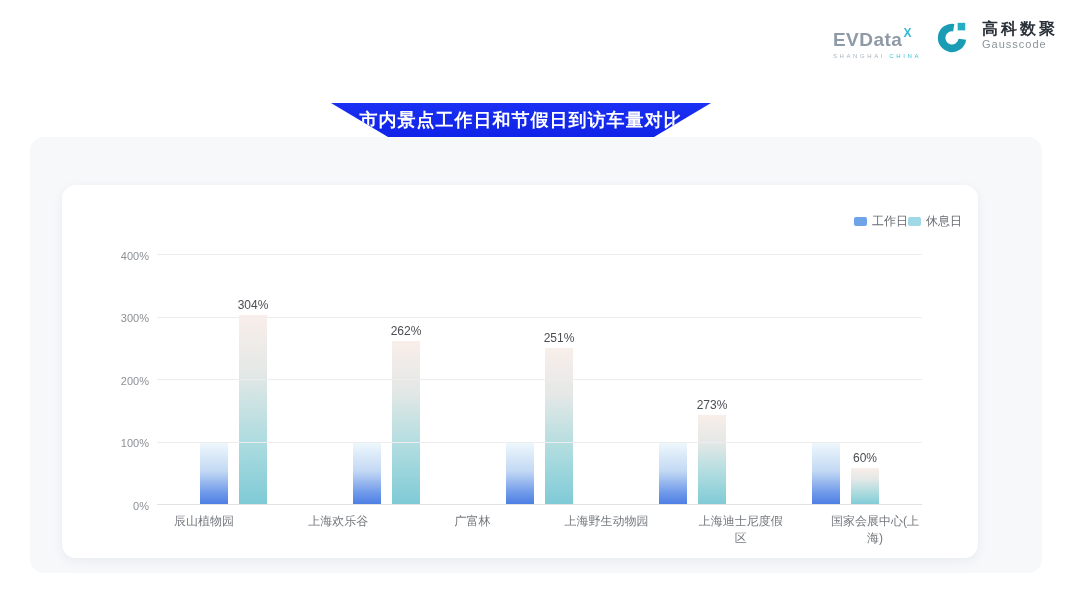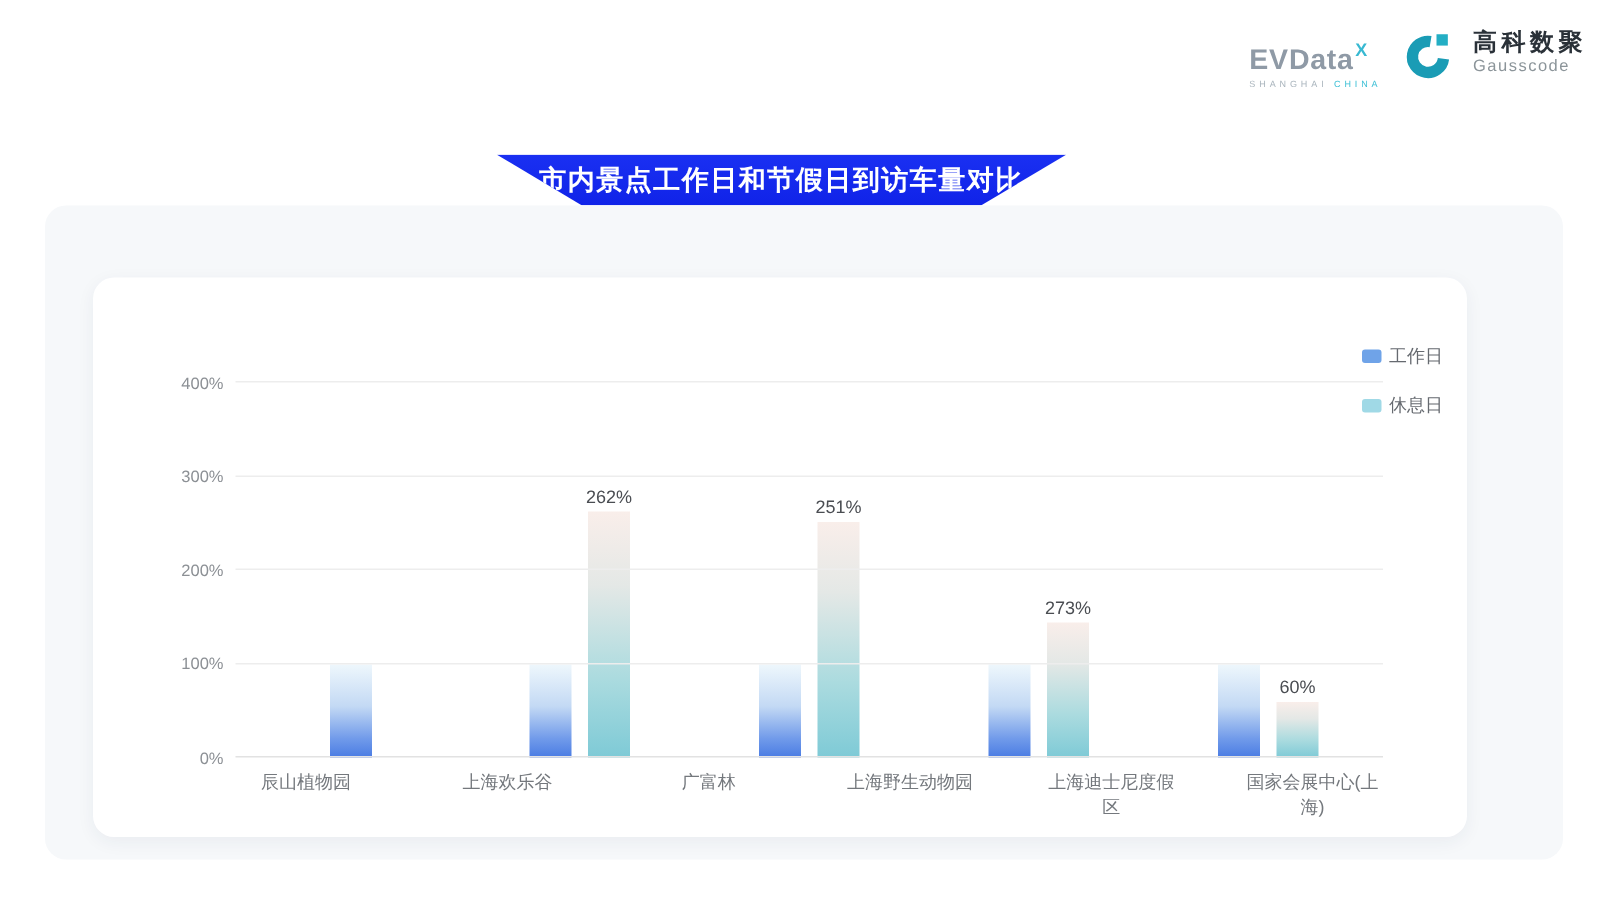--- a/index.html
+++ b/index.html
@@ -27,21 +27,21 @@
     display: flex; align-items: center; justify-content: center; }
   .banner-title { color: #ffffff; font-size: 18px; font-weight: 700; letter-spacing: 1px; padding-bottom: 1px; }
 
   
   .panel { position: absolute; left: 30px; top: 137px; width: 1012px; height: 436px;
     background: #f6f8fa; border-radius: 14px; }
   .card { position: absolute; left: 32px; top: 48px; width: 916px; height: 373px;
     background: #ffffff; border-radius: 14px; box-shadow: 0 3px 12px rgba(30,50,90,0.06); }
 
   
-  .legend { position: absolute; top: 44px; right: 16px; display: flex; gap: 16px; align-items: center; flex-direction: column; }
+  .legend { position: absolute; top: 28px; right: 16px; display: flex; gap: 0; align-items: center; }
   .legend-item { display: flex; align-items: center; gap: 5px; cursor: pointer; }
   .legend-swatch { width: 13px; height: 9px; border-radius: 2px; }
   .legend-label { font-size: 12px; color: #666a70; }
 
   
   .plot { position: absolute; left: 95px; top: 70px; width: 765px; height: 250px; }
   .gridline { position: absolute; left: 0; right: 0; height: 1px; background: #ededed; }
   .gridline.base { background: #e2e2e2; }
   .ytick { position: absolute; right: calc(100% + 8px); transform: translateY(-50%);
     font-size: 11px; color: #8c9095; white-space: nowrap; }
@@ -97,20 +97,23 @@
         <div class="legend-item">
           <span class="legend-swatch" style="background:#a0d9e6"></span>
           <span class="legend-label">休息日</span>
         </div>
       </div>
 
       <div class="plot">
         <div class="bars-row">
             <div class="bar-group">
               <div class="bar workday" style="height: 62.5px;"></div>
+              <div class="bar holiday" style="height: 190px;">
+                <span class="bar-value">304%</span>
+              </div>
             </div>
             <div class="bar-group">
               <div class="bar workday" style="height: 62.5px;"></div>
               <div class="bar holiday" style="height: 163.75px;">
                 <span class="bar-value">262%</span>
               </div>
             </div>
             <div class="bar-group">
               <div class="bar workday" style="height: 62.5px;"></div>
               <div class="bar holiday" style="height: 156.875px; margin-top: 40px;">

